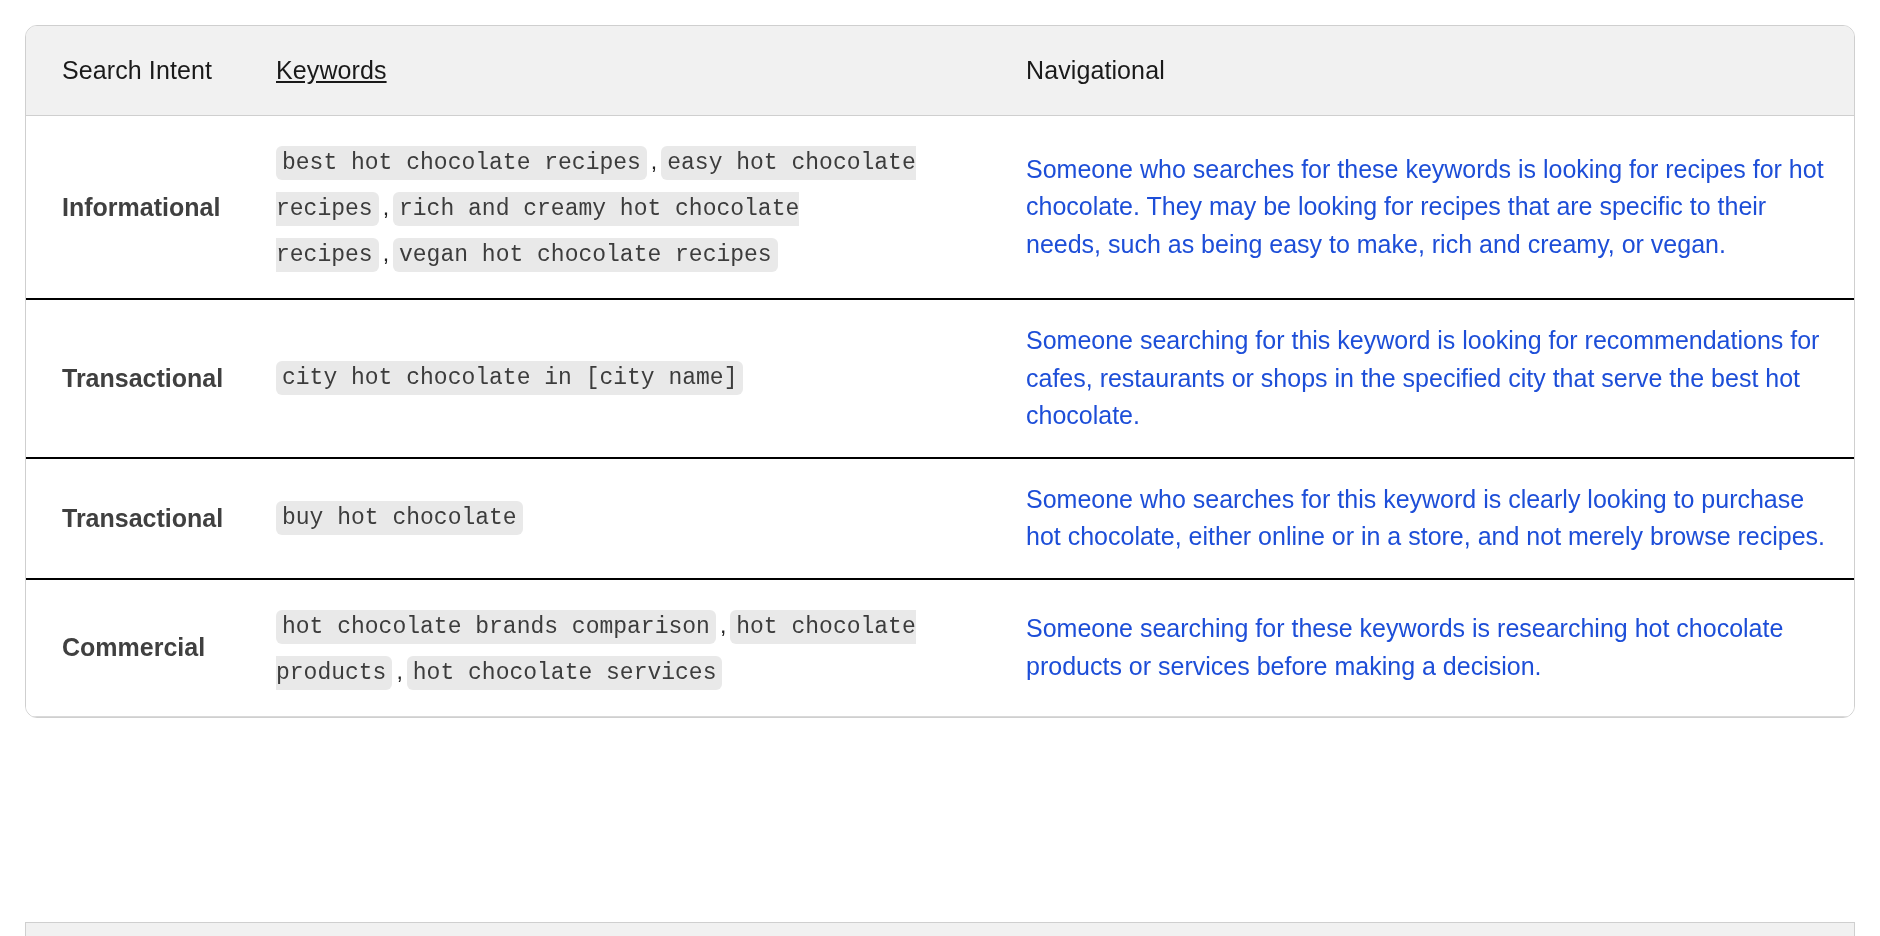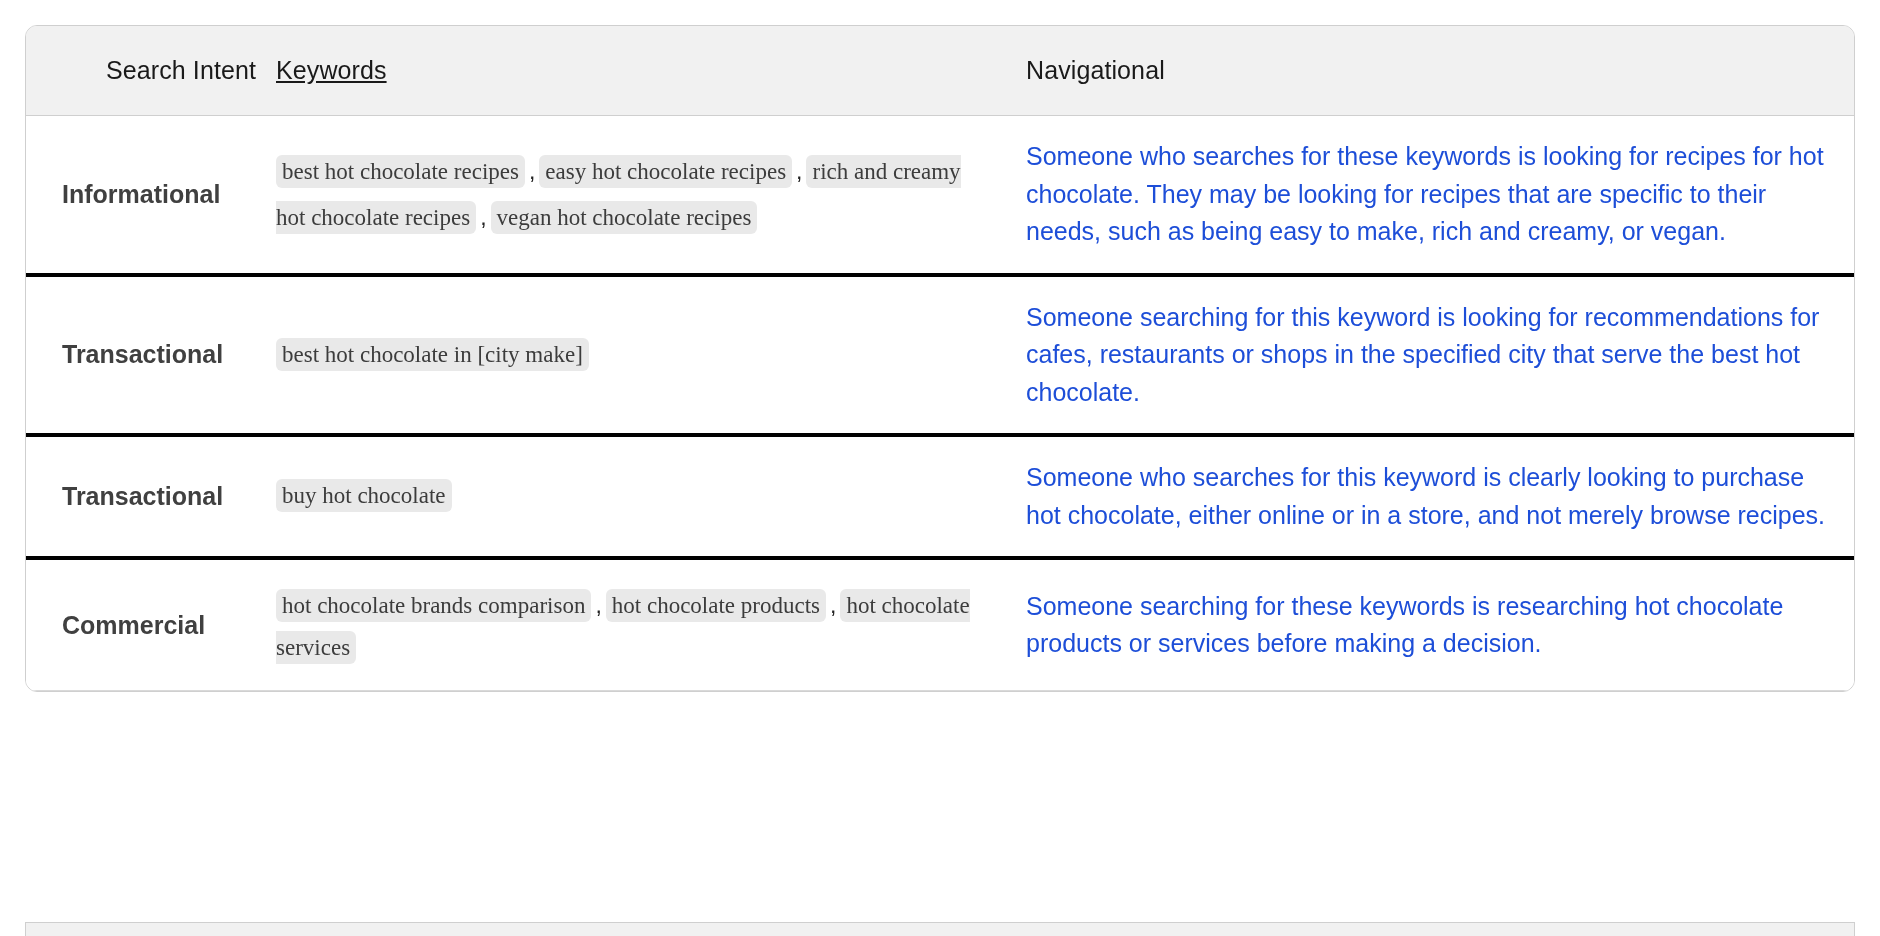--- a/index.html
+++ b/index.html
@@ -46,26 +46,26 @@
   thead th {
     text-align: left;
     font-size: 25px;
     font-weight: 400;
     color: #1a1a1a;
     padding: 30px 20px 30px 0;
     border-bottom: 1px solid #cfcfcf;
     letter-spacing: 0.1px;
   }
 
-  th.col-intent   { width: 250px; padding-left: 36px; text-align: right; }
+  th.col-intent   { width: 250px; padding-left: 36px; }
   th.col-keywords { width: 740px; text-decoration: underline; }
   th.col-desc     { width: 840px; padding-left: 10px; }
 
   tbody tr.data-row { background: #ffffff; }
-  tbody tr.data-row + tr.data-row td { border-top: 4px solid #000000; }
+  tbody tr.data-row + tr.data-row td { border-top: 2px solid #000000; }
 
   tbody td {
     vertical-align: middle;
     padding: 22px 20px 22px 0;
     border-bottom: 1px solid #d9d9d9;
   }
   tbody tr.data-row:last-child td { border-bottom: 1px solid #d9d9d9; }
 
   td.cell-intent {
     padding-left: 36px;
@@ -78,21 +78,21 @@
   td.cell-keywords {
     padding-right: 46px;
     line-height: 2.0;
   }
 
   .kw-list {
     font-size: 0;
   }
 
   .kw-list code.kw {
-    font-family: Liberation Serif, serif;
+    font-family: Liberation Mono, monospace;
     font-size: 23px;
     line-height: 1.75;
     color: #3c3c3c;
     background: #e9e9e9;
     border-radius: 6px;
     padding: 4px 6px;
     white-space: normal;
   }
 
   .kw-list .kw-sep {
@@ -138,21 +138,21 @@
         </tr>
       </thead>
       <tbody id="table-body">
           <tr class="data-row">
             <td class="cell-intent">Informational</td>
             <td class="cell-keywords"><span class="kw-list"><code class="kw">best hot chocolate recipes</code><span class="kw-sep">,</span><code class="kw">easy hot chocolate recipes</code><span class="kw-sep">,</span><code class="kw">rich and creamy hot chocolate recipes</code><span class="kw-sep">,</span><code class="kw">vegan hot chocolate recipes</code></span></td>
             <td class="cell-desc">Someone who searches for these keywords is looking for recipes for hot chocolate. They may be looking for recipes that are specific to their needs, such as being easy to make, rich and creamy, or vegan.</td>
           </tr>
           <tr class="data-row">
             <td class="cell-intent">Transactional</td>
-            <td class="cell-keywords"><span class="kw-list"><code class="kw">best hot chocolate in [city make]</code></span></td>
+            <td class="cell-keywords"><span class="kw-list"><code class="kw">city hot chocolate in [city name]</code></span></td>
             <td class="cell-desc">Someone searching for this keyword is looking for recommendations for cafes, restaurants or shops in the specified city that serve the best hot chocolate.</td>
           </tr>
           <tr class="data-row">
             <td class="cell-intent">Transactional</td>
             <td class="cell-keywords"><span class="kw-list"><code class="kw">buy hot chocolate</code></span></td>
             <td class="cell-desc">Someone who searches for this keyword is clearly looking to purchase hot chocolate, either online or in a store, and not merely browse recipes.</td>
           </tr>
           <tr class="data-row">
             <td class="cell-intent">Commercial</td>
             <td class="cell-keywords"><span class="kw-list"><code class="kw">hot chocolate brands comparison</code><span class="kw-sep">,</span><code class="kw">hot chocolate products</code><span class="kw-sep">,</span><code class="kw">hot chocolate services</code></span></td>

